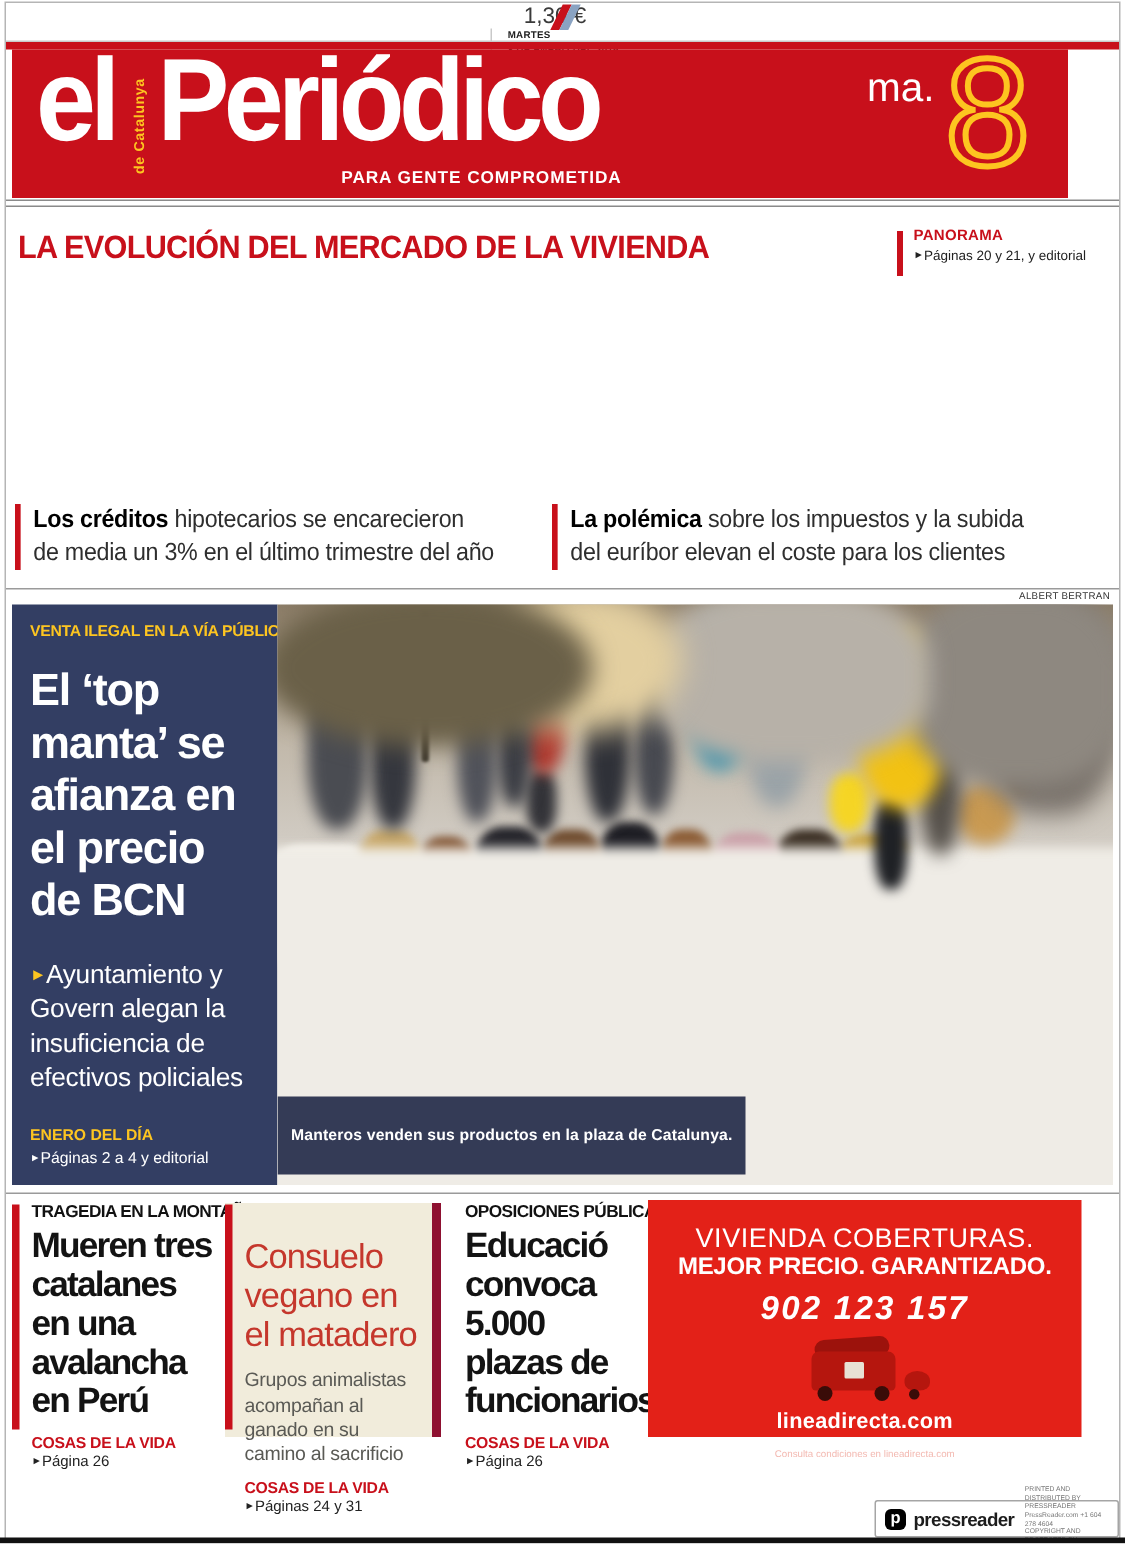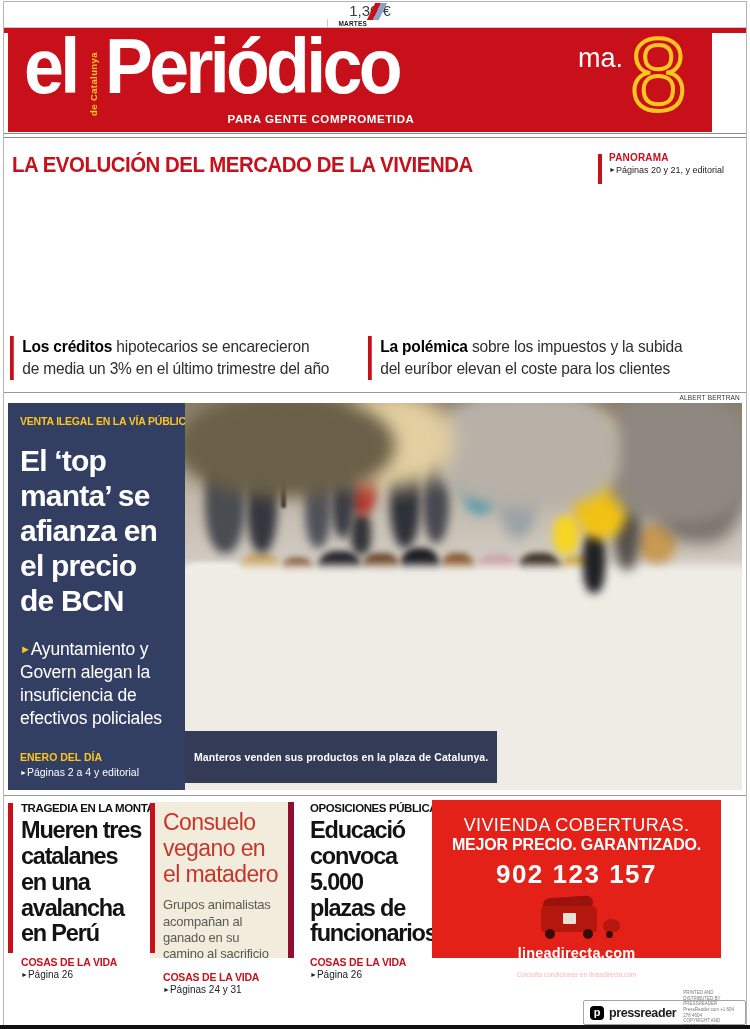--- a/index.html
+++ b/index.html
@@ -67,30 +67,30 @@
   
   .art { position:absolute; top:802px; height:156px; }
   .art .redbar { position:absolute; left:0; top:1px; width:5px; height:150px; background:#c8101b; }
   .art .inner { margin-left:13px; }
   .a-kicker { font-size:11.5px; font-weight:bold; color:#111; letter-spacing:-.4px; white-space:nowrap; }
   .a-headline { margin-top:4px; font-size:23.5px; font-weight:bold; color:#131313; line-height:1.1; letter-spacing:-1.2px; }
   .a-section { margin-top:9px; color:#c8101b; font-weight:bold; font-size:10.5px; letter-spacing:-.2px; }
   .a-pages { margin-top:1px; color:#222; font-size:10px; }
   .art1 { left:8px; width:139px; }
   .art2 { left:150px; width:138px; background:#f1ecdb; padding:8px 6px 8px 0; }
-  .art2 .a-headline { margin-top:0; color:#c5372c; font-weight:400; letter-spacing:-.6px; font-size:23px; line-height:1.12; }
+  .art2 .a-headline { margin-top:15px; color:#c5372c; font-weight:400; letter-spacing:-.6px; font-size:23px; line-height:1.12; }
   .a-body { margin-top:10px; font-size:13px; color:#5a5a55; line-height:1.25; letter-spacing:-.2px; }
   .maroonbar { position:absolute; left:288px; top:802px; width:6px; height:156px; background:#8e1030; }
   .art3 { left:302px; width:130px; }
 
   
   .ad { position:absolute; left:432px; top:800px; width:289px; height:158px; background:#e32118; color:#fff; text-align:center; padding-top:15px; }
   .ad-l1 { font-size:18px; font-weight:400; letter-spacing:.4px; }
   .ad-l2 { font-size:16px; font-weight:bold; letter-spacing:-.2px; }
-  .ad-phone { margin-top:5px; font-size:26px; font-weight:bold; letter-spacing:1.5px; }
+  .ad-phone { margin-top:5px; font-size:22px; font-weight:bold; letter-spacing:1.5px;font-style:italic; }
   .ad-art { position:relative; width:100px; height:46px; margin:7px auto 0; }
   .ad-art .handset { position:absolute; left:16px; top:0; width:50px; height:13px; background:#9c120c; border-radius:8px; transform:rotate(-4deg); }
   .ad-art .pbody { position:absolute; left:14px; top:9px; width:56px; height:26px; background:#b5160e; border-radius:5px 5px 3px 3px; }
   .ad-art .plabel { position:absolute; left:36px; top:16px; width:13px; height:11px; background:#e8e2d4; border-radius:1px; }
   .ad-art .w1,.ad-art .w2,.ad-art .w3 { position:absolute; width:10px; height:10px; background:#3a0c08; border-radius:50%; top:32px; }
   .ad-art .w1 { left:18px; } .ad-art .w2 { left:56px; }
   .ad-art .mouse { position:absolute; left:76px; top:22px; width:17px; height:13px; background:#b5160e; border-radius:50% 50% 40% 40%; }
   .ad-art .w3 { left:79px; top:34px; width:7px; height:7px; }
   .ad-site { display:inline-block; margin-top:2px; font-size:14.5px; font-weight:bold; border-bottom:1px solid rgba(255,255,255,.85); padding-bottom:2px; letter-spacing:.2px; }
   .ad-disc { margin-top:7px; font-size:6.5px; color:#f3b9b1; }

